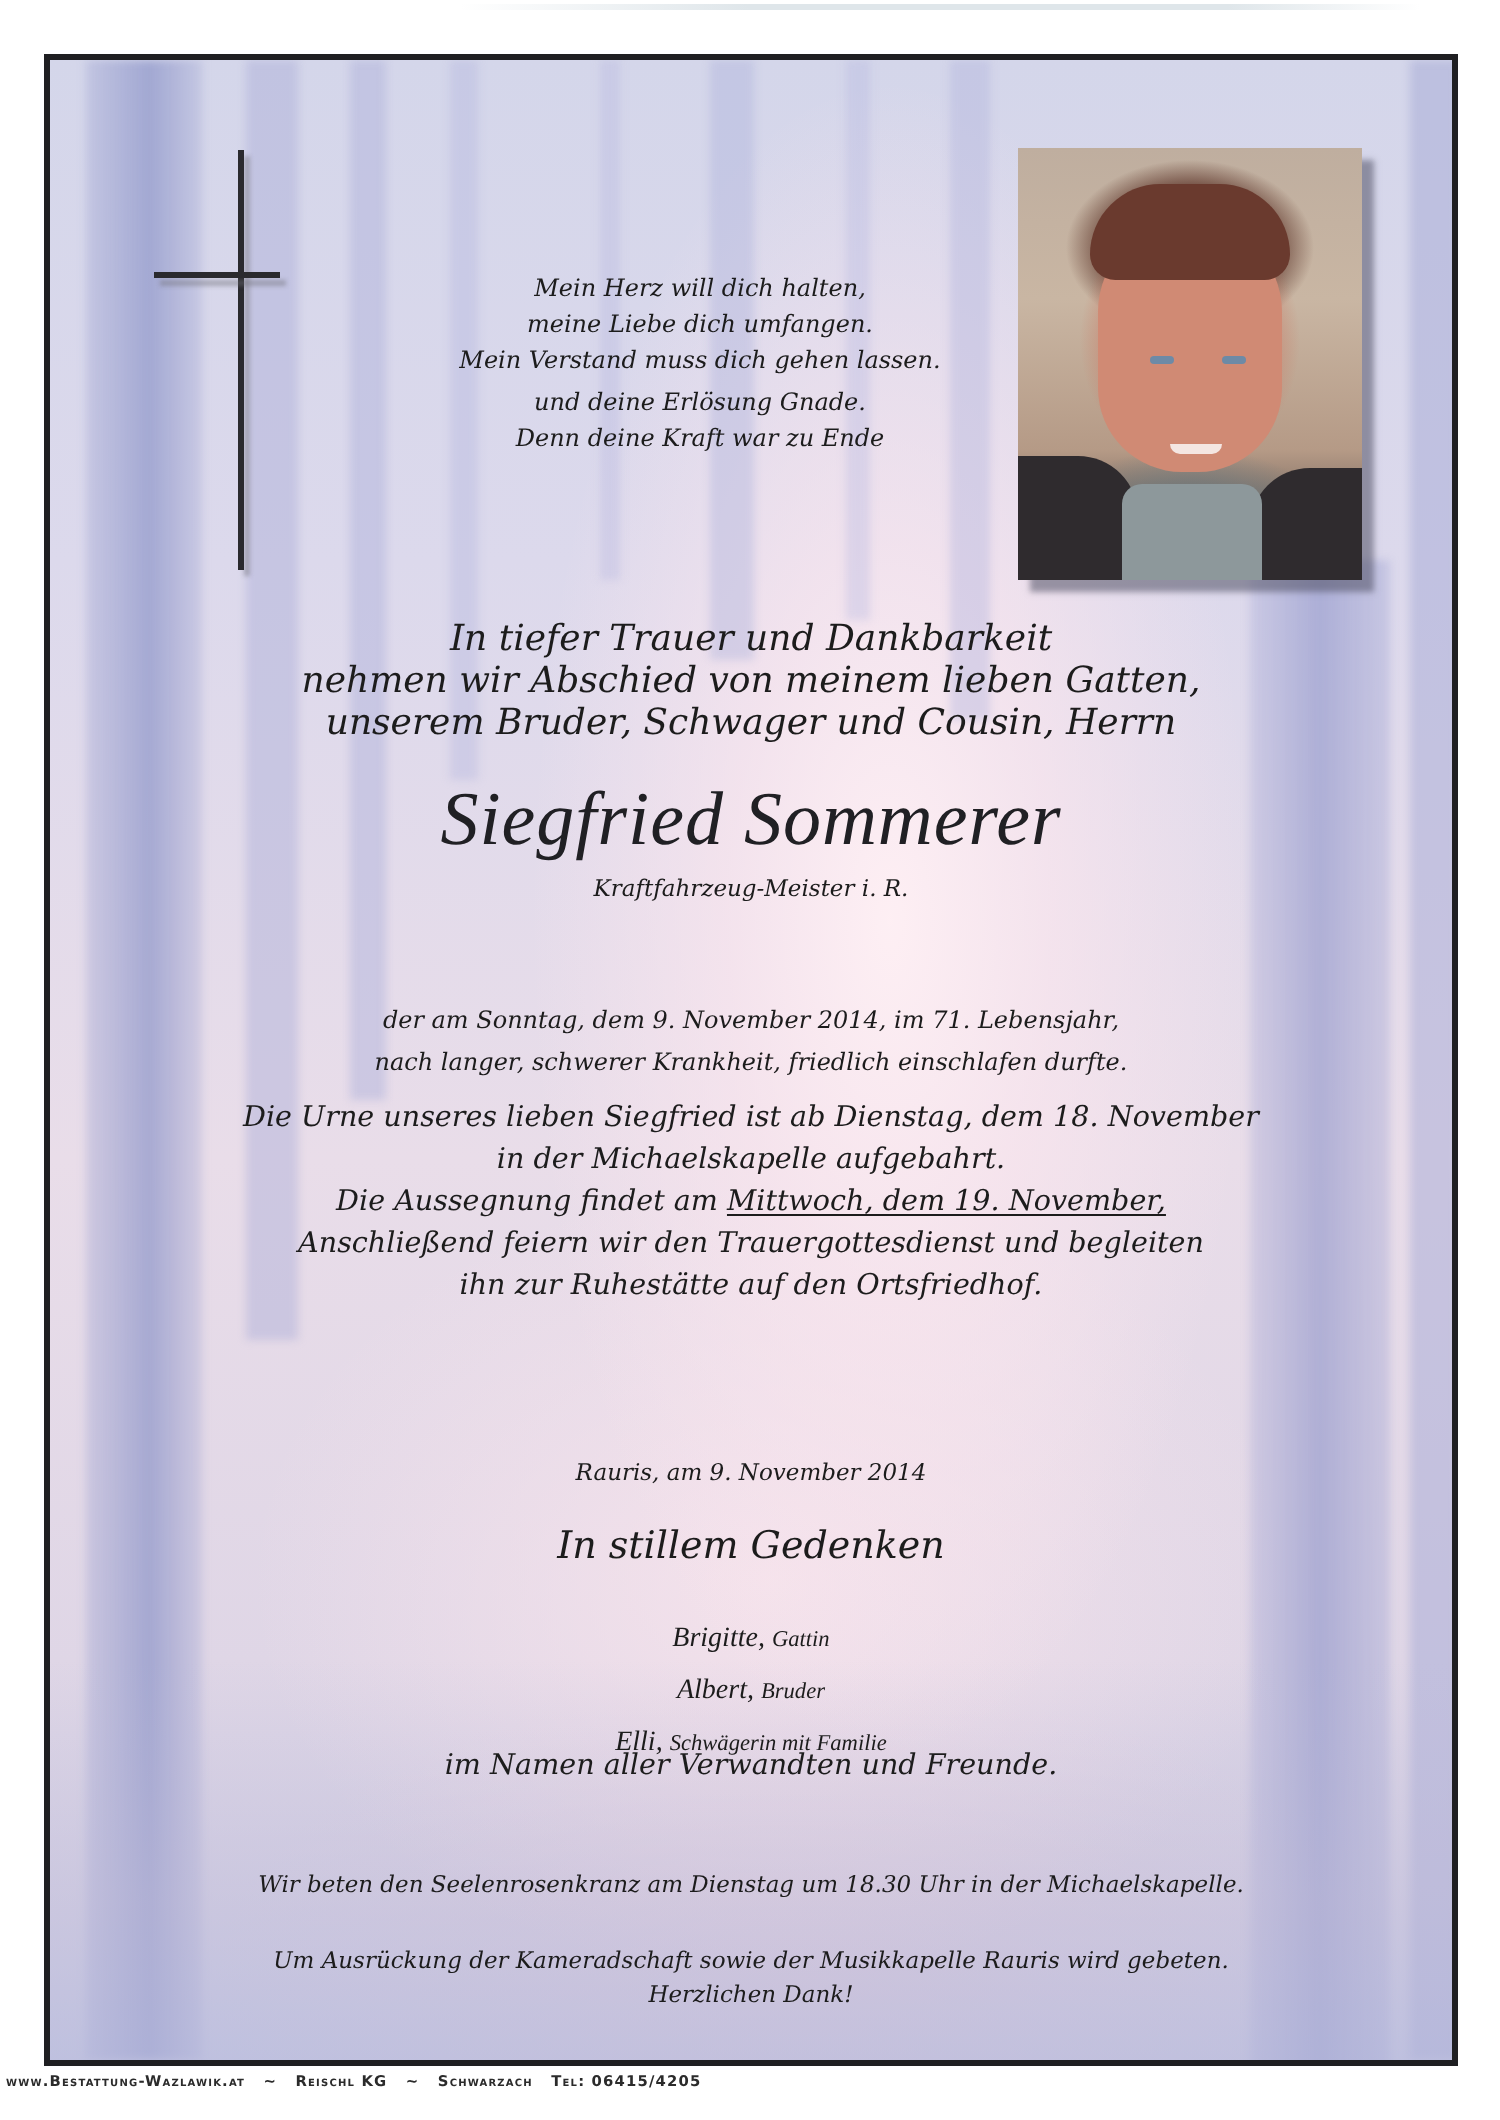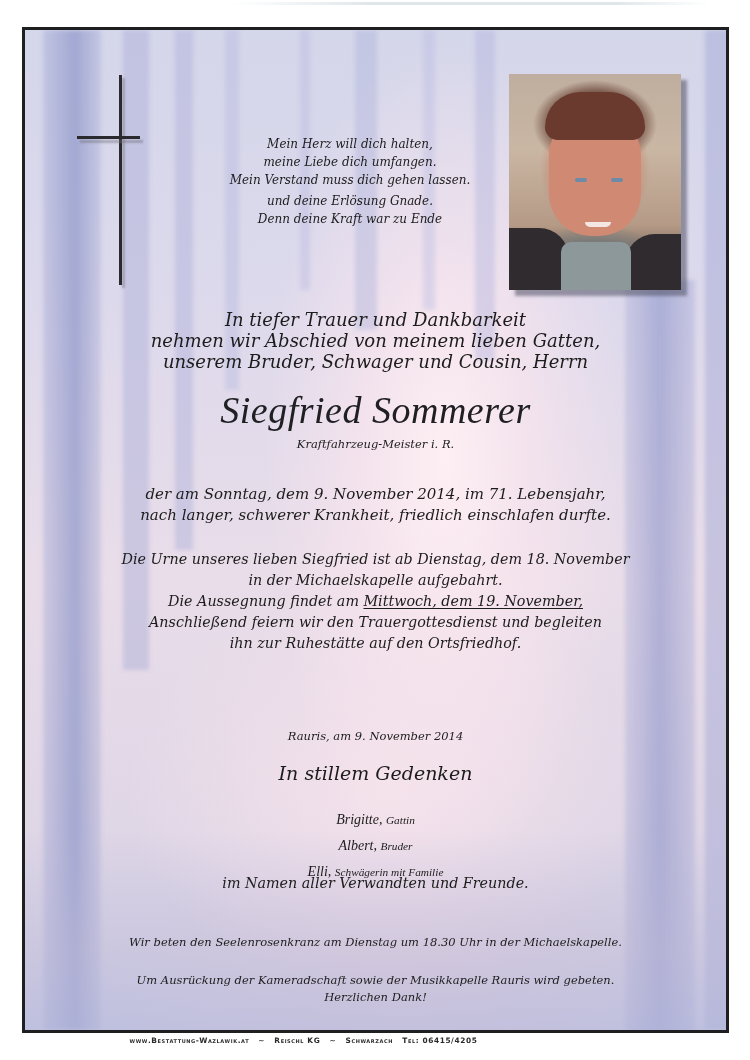--- a/index.html
+++ b/index.html
@@ -72,33 +72,33 @@
     .portrait .eye { position: absolute; top: 104px; width: 12px; height: 4px; background: #6d8aa6; border-radius: 3px; }
     .portrait .eye.l { left: 66px; } .portrait .eye.r { left: 102px; }
     .portrait .mouth { position: absolute; left: 76px; top: 148px; width: 26px; height: 5px; background: #f4e6e2; border-radius: 0 0 8px 8px; }
 
     
     .block { position: absolute; left: 0; width: 701px; text-align: center; font-family: "DejaVu Serif", serif; font-style: italic; color: #1c1c1c; }
 
     .intro { top: 279px; font-size: 18px; line-height: 21px; }
     .name { top: 358px; font-family: "Liberation Serif", serif; font-size: 38px; line-height: 44px; letter-spacing: 0.5px; color: #202024; }
     .subtitle { top: 406px; font-size: 11.5px; line-height: 17px; }
-    .passing { top: 454px; font-size: 15px; line-height: 21px; }
+    .passing { top: 470px; font-size: 12px; line-height: 21px; }
     .details { top: 519px; font-size: 14.3px; line-height: 21px; }
     .details .u { text-decoration: underline; text-underline-offset: 2px; }
     .place-date { top: 698px; font-size: 11.5px; line-height: 16px; }
     .memory { top: 730px; font-size: 19px; line-height: 26px; }
     .mourners { top: 777px; font-size: 14px; line-height: 25px; font-family: Liberation Serif, serif; }
     .mourners .rel { font-size: 11.3px; }
     .closing { top: 843px; font-size: 14.3px; line-height: 21px; }
     .rosary { top: 903px; font-size: 11.5px; line-height: 18px; }
     .request { top: 942px; font-size: 11.5px; line-height: 17px; }
 
     .footer {
-      position: absolute; left: 0; top: 1036px; width: 607px; text-align: center;
+      position: absolute; left: 0; top: 1036px; width: 607px; 
       font-family: "DejaVu Sans", sans-serif; font-size: 7.4px; font-weight: bold; letter-spacing: 0.6px; color: #2b2b2b;
       font-variant: small-caps;
     }
     .footer span { margin: 0 3px; }
   </style>
 </head>
 <body>
 
 <div class="top-smudge"></div>
 

